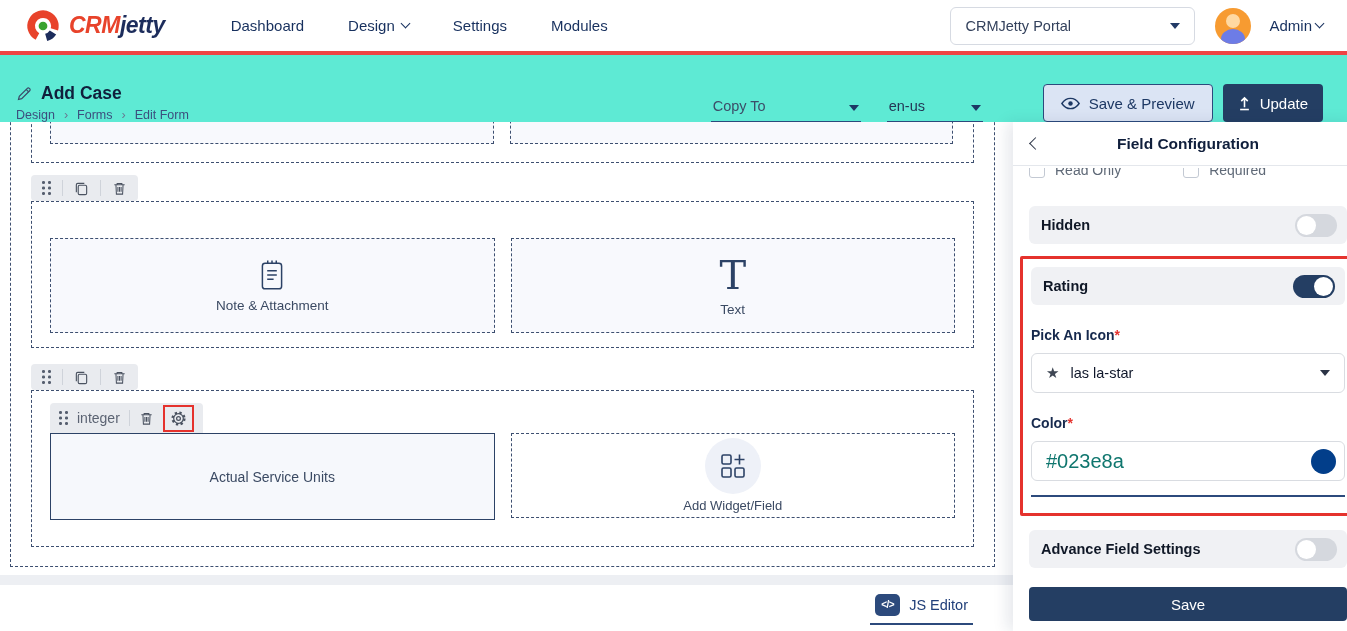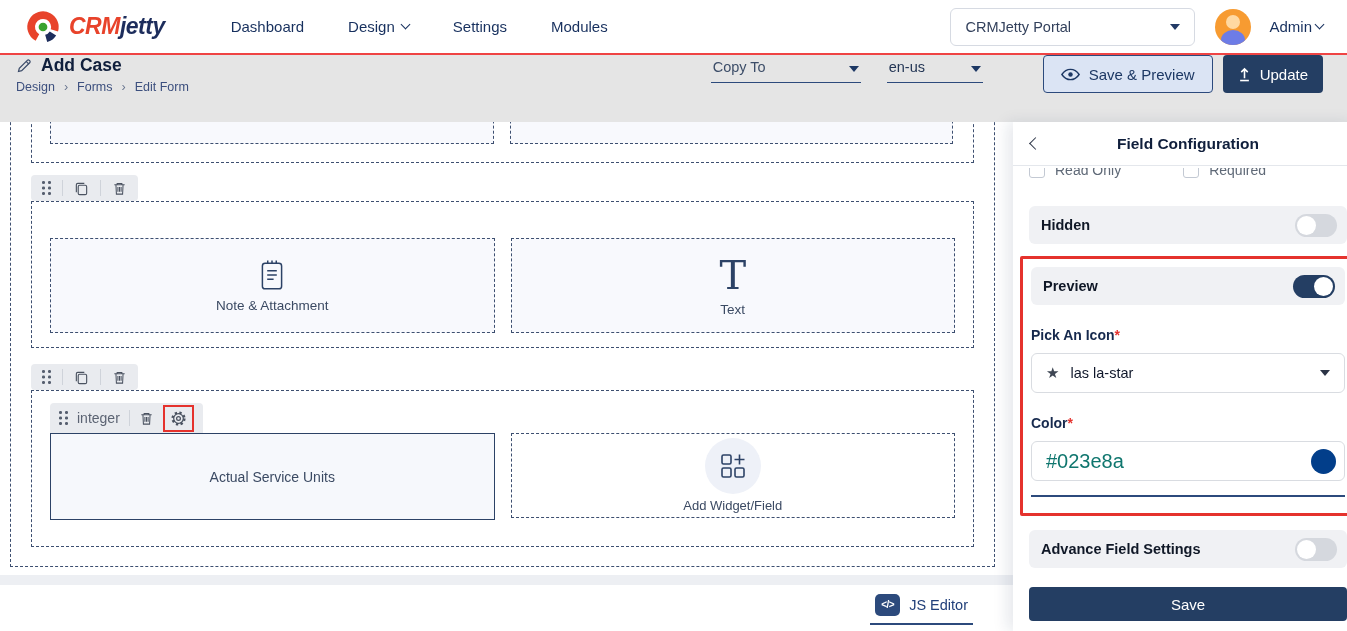--- a/index.html
+++ b/index.html
@@ -1,21 +1,21 @@
 <!DOCTYPE html>
 <html><head>
 <meta charset="utf-8">
 <style>
   * { margin:0; padding:0; box-sizing:border-box; }
   html,body { width:1347px; height:631px; overflow:hidden; }
   body { font-family:"Liberation Sans", sans-serif; background:#fff; color:#1b2a4a; }
   .page { width:1347px; height:631px; display:flex; flex-direction:column; }
 
   
-  .navbar { height:55px; flex:0 0 55px; background:#fff; border-bottom:2px solid #ef4444;
+  .navbar { height:55px; flex:0 0 55px; background:#fff; border-bottom:4px solid #ef4444;
             display:flex; align-items:center; padding:0 24px; }
   .logo { display:flex; align-items:center; gap:7px; cursor:pointer; }
   .logo-text { font-size:23px; font-weight:800; font-style:italic; letter-spacing:-0.5px; }
   .logo-text .crm { color:#e8432b; }
   .logo-text .jetty { color:#1d2d5c; }
   .nav-menu { display:flex; align-items:flex-end; gap:44px; margin-left:66px; }
   .nav-item { display:flex; align-items:center; gap:7px; font-size:15px; font-weight:500; color:#17305e; cursor:pointer; }
   .chev { width:7px; height:7px; border-right:1.8px solid #17305e; border-bottom:1.8px solid #17305e;
           transform:rotate(45deg); margin-top:-4px; }
   .nav-spacer { flex:1; }
@@ -23,21 +23,21 @@
                    display:flex; align-items:center; padding:16px 14px; font-size:14.5px; color:#33415c; cursor:pointer; }
   .caret { width:0; height:0; border-left:5px solid transparent; border-right:5px solid transparent;
            border-top:6px solid #223a66; margin-left:auto; }
   .avatar { width:36px; height:36px; border-radius:50%; background:#f79b31; margin-left:20px;
             position:relative; overflow:hidden; cursor:pointer; }
   .avatar .head { position:absolute; left:11px; top:6px; width:14px; height:14px; border-radius:50%; background:#ffd9a2; }
   .avatar .torso { position:absolute; left:6px; top:21px; width:24px; height:20px; border-radius:50%; background:#6d7ce6; }
   .admin { display:flex; align-items:center; gap:4px; margin-left:18px; font-size:15px; color:#17305e; cursor:pointer; }
 
   
-  .subheader { height:67px; flex:0 0 67px; background:#e5e5e5; display:flex; align-items:flex-start; padding:0 24px 0 16px; }
+  .subheader { height:67px; flex:0 0 67px; background:#5eead4; display:flex; align-items:flex-end; padding:0 24px 0 16px; }
   .sh-left { display:flex; flex-direction:column; gap:4px; }
   .sh-title-row { display:flex; align-items:center; gap:9px; }
   .sh-title { font-size:17.5px; font-weight:700; color:#101f3c; }
   .breadcrumb { display:flex; align-items:center; gap:9px; font-size:12.5px; color:#3c4f7e; }
   .breadcrumb .sep { color:#68758f; }
   .bc-item { cursor:pointer; }
   .sh-spacer { flex:1; }
   .u-select { border-bottom:1px solid #2c4a7c; padding:4px 2px 7px; display:flex; align-items:end;
               font-size:14.5px; color:#3c4d68; cursor:pointer; }
   .u-select .caret { border-top-color:#1d3864; margin-bottom:3px; }
@@ -357,21 +357,21 @@
 
       <div class="gray-row hidden-row">
         <span class="row-label">Hidden</span>
         <div class="toggle off">
             <div class="knob"></div>
           </div>
       </div>
 
       <div class="red-box">
         <div class="gray-row">
-          <span class="row-label">Preview</span>
+          <span class="row-label">Rating</span>
           <div class="toggle on">
               <div class="knob"></div>
             </div>
         </div>
 
         <div class="fgroup-label">
           <span>Pick An Icon</span><span class="req-mark">*</span>
         </div>
         <div class="pselect">
           <span class="star-glyph">★</span>

